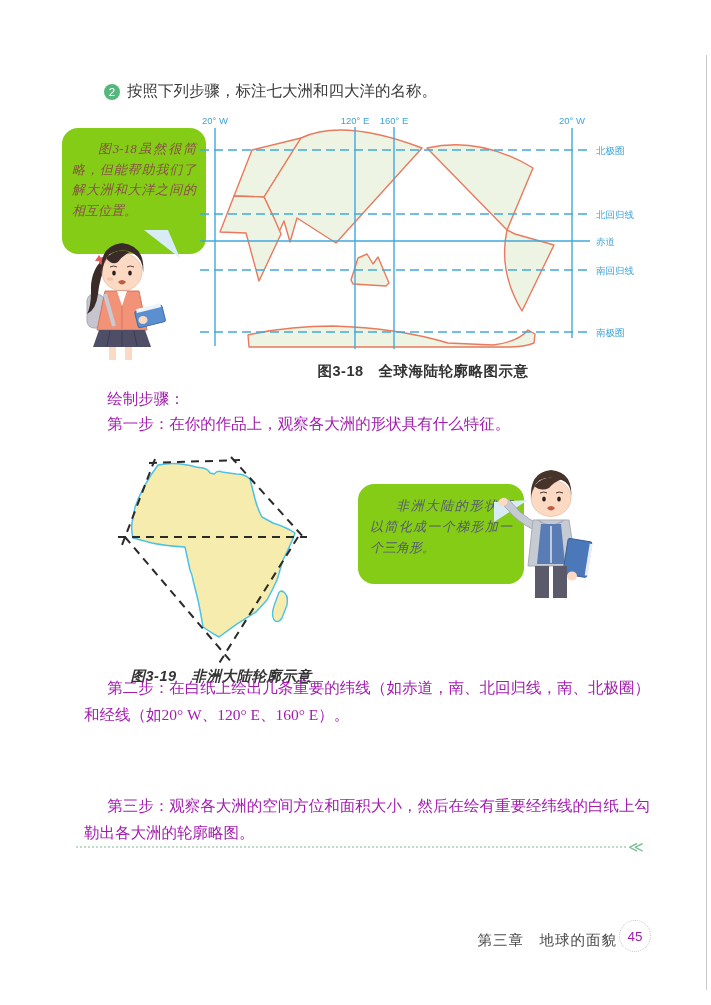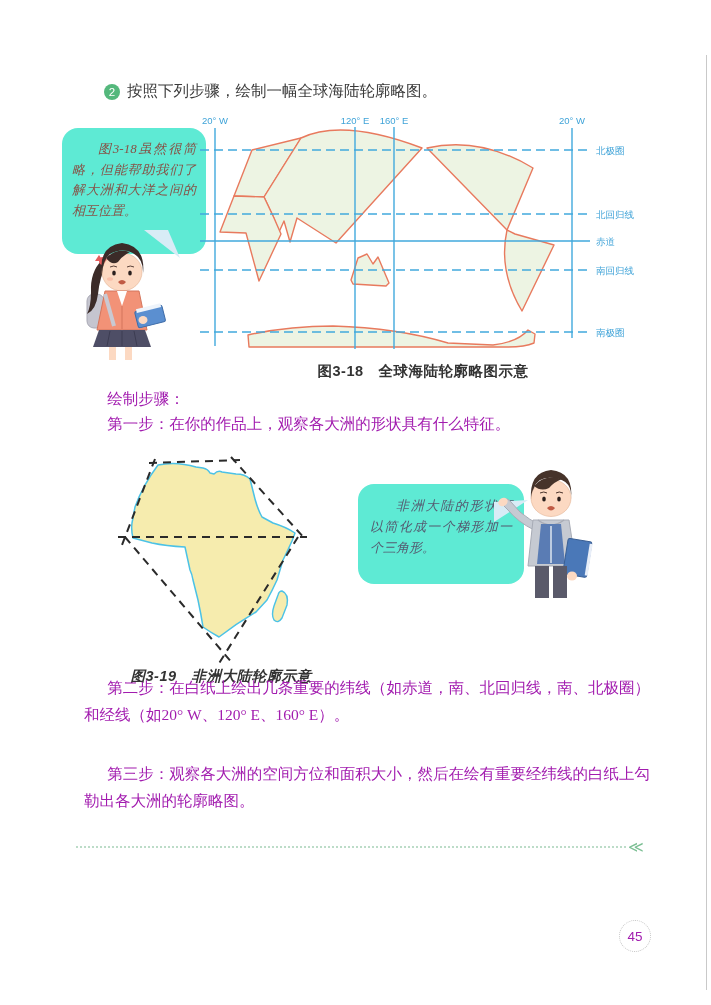--- a/index.html
+++ b/index.html
@@ -14,21 +14,21 @@
   .instruction {
     position:absolute; left:104px; top:81px; display:flex; align-items:center; gap:7px;
     font-size:15.5px; color:#3a3a3a;
   }
   .badge {
     display:inline-block; width:16px; height:16px; border-radius:50%;
     background:#54b87c; color:#fff; font-size:11.5px; line-height:16px;
     text-align:center; font-family:"Liberation Sans", sans-serif; flex:0 0 auto;
   }
   .bubble {
-    position:absolute; background:#5eead4; border-radius:16px;
+    position:absolute; background:#84cc16; border-radius:16px;
     font-size:13px; text-align:justify; text-indent:2em;
     font-style:italic;
   }
   .bubble-girl {
     left:62px; top:128px; width:124px; height:104px; padding:11px 10px;
     color:#875247; line-height:20.5px;
   }
   .bubble-boy {
     left:358px; top:484px; width:142px; height:78px; padding:11px 12px;
     color:#555a70; line-height:21px;
@@ -65,21 +65,21 @@
 </style>
 </head>
 <body>
 
 <div class="page">
 
   <div class="edge-line"></div>
 
   <div class="instruction">
     <span class="badge">2</span>
-    <span>按照下列步骤，绘制一幅全球海陆轮廓略图。</span>
+    <span>按照下列步骤，标注七大洲和四大洋的名称。</span>
   </div>
 
   <div class="bubble bubble-girl">
     <span>图3-18虽然很简略，但能帮助我们了解大洲和大洋之间的相互位置。</span>
   </div>
   <svg class="bubble-tail" style="left:138px; top:230px;" width="50" height="32" viewBox="0 0 50 32">
     <polygon points="6,0 30,0 42,28" fill="#d8ecf6"></polygon>
   </svg>
 
   <svg style="left:58px; top:234px;" width="125" height="130" viewBox="0 0 125 130">
@@ -213,22 +213,23 @@
       <rect x="77" y="76" width="24" height="36" rx="2" fill="#4a78b8" stroke="#3a5f94" stroke-width="1"></rect>
       <rect x="99" y="78" width="3" height="32" fill="#e8eef8"></rect>
     </g>
     <ellipse cx="84" cy="112" rx="5" ry="4.5" fill="#fcd9c2"></ellipse>
 
     <rect x="47" y="102" width="14" height="32" fill="#5a5a6a"></rect>
     <rect x="65" y="102" width="14" height="32" fill="#5a5a6a"></rect>
   </svg>
 
   <div class="para" style="top:674px;">第二步：在白纸上绘出几条重要的纬线（如赤道，南、北回归线，南、北极圈）和经线（如20° W、120° E、160° E）。</div>
-  <div class="para" style="top:760px;">第三步：观察各大洲的空间方位和面积大小，然后在绘有重要经纬线的白纸上勾勒出各大洲的轮廓略图。</div>
+  <div class="para" style="top:792px;">第三步：观察各大洲的空间方位和面积大小，然后在绘有重要经纬线的白纸上勾勒出各大洲的轮廓略图。</div>
 
   <div class="separator"></div>
   <div class="separator-arrows">≪</div>
 
+  <div class="footer-chapter">第三章　地球的面貌</div>
   <div class="page-num-circle">
     <span>45</span>
   </div>
 
 </div>
 
 </body></html>

